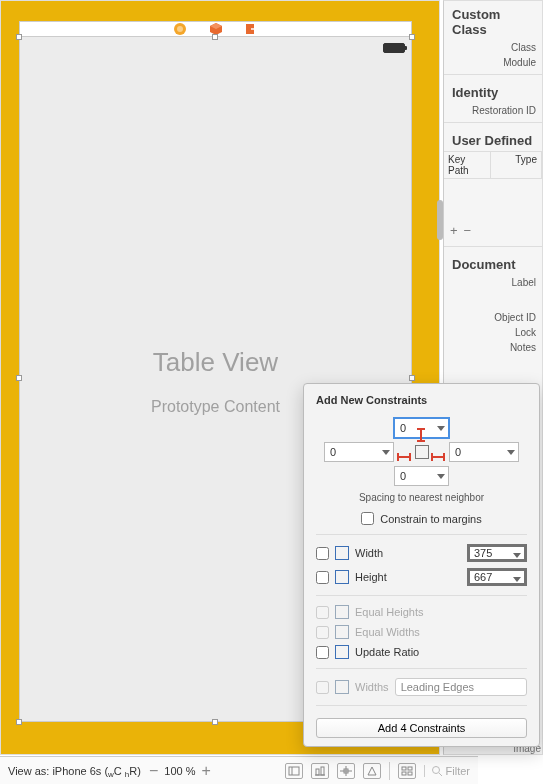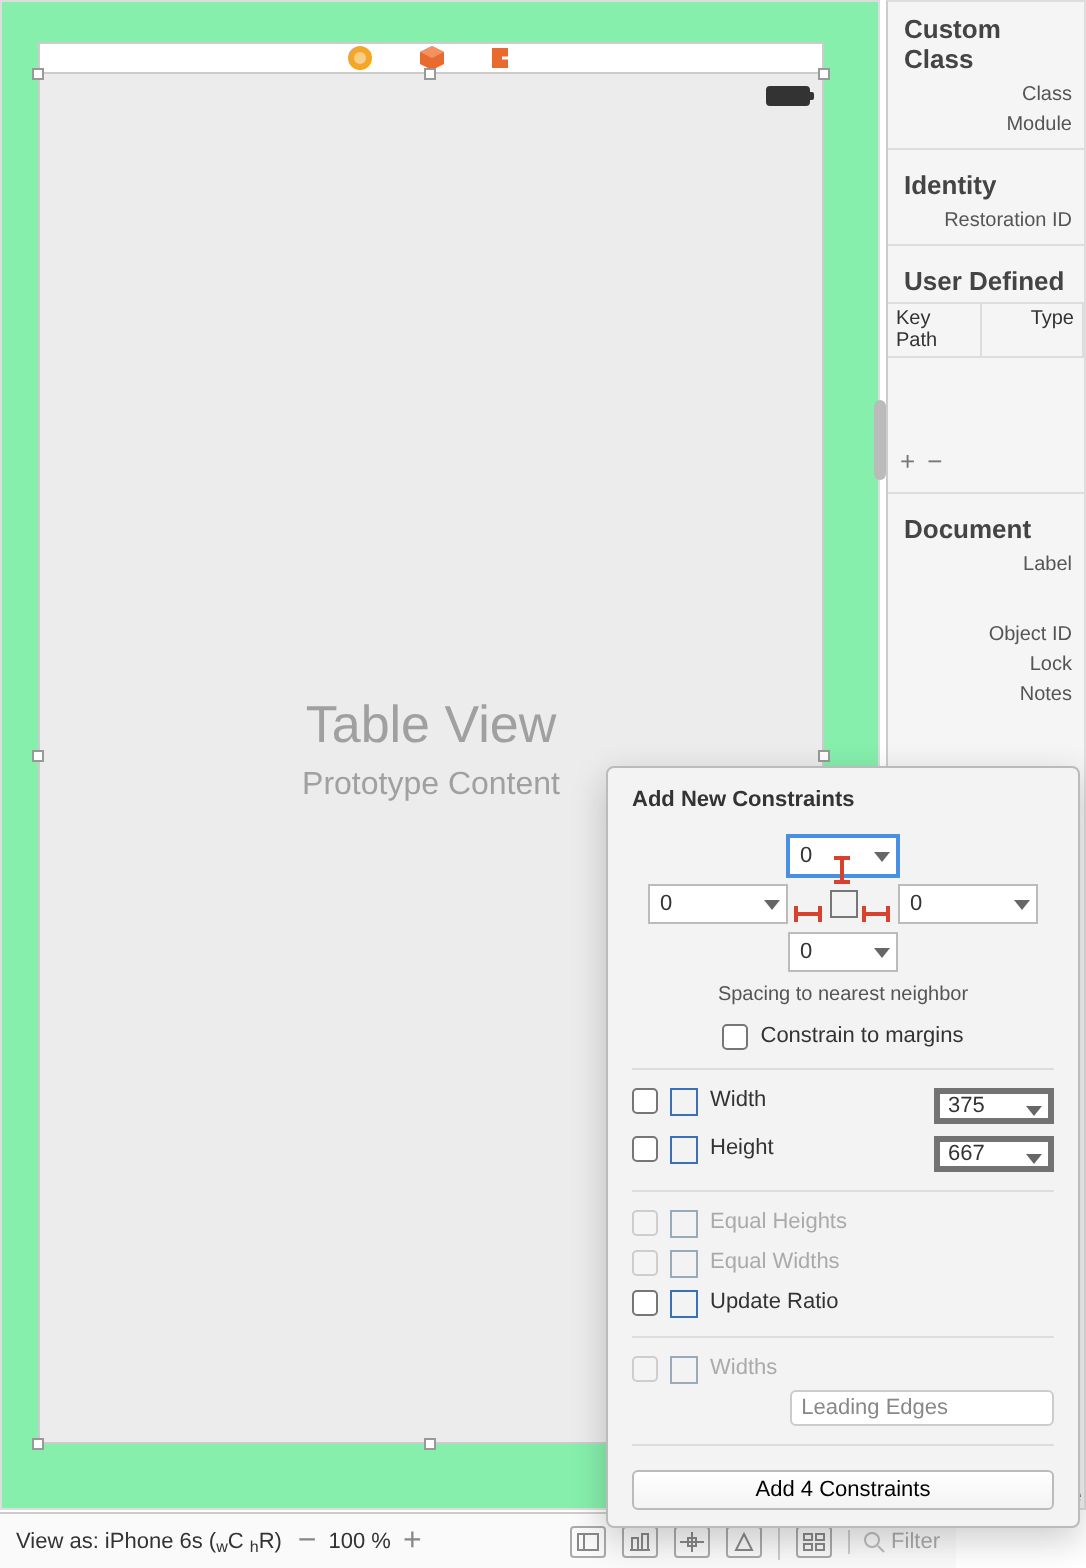--- a/index.html
+++ b/index.html
@@ -1,38 +1,38 @@
 <!DOCTYPE html>
 <html><head>
 <meta charset="utf-8">
 <style>
 * { box-sizing: border-box; margin: 0; padding: 0; font-family: -apple-system, BlinkMacSystemFont, "Helvetica Neue", sans-serif; }
 body { width: 543px; height: 784px; background: #fff; position: relative; overflow: hidden; font-size: 11px; color: #333; }
 
 
-.canvas-area { position: absolute; left: 0; top: 0; width: 440px; height: 755px; background: #86efac; border: 1px solid #ddd; }
+.canvas-area { position: absolute; left: 0; top: 0; width: 440px; height: 755px; background: #eab308; border: 1px solid #ddd; }
 .device-frame { position: absolute; left: 18px; top: 20px; width: 393px; height: 16px; background: #fff; border: 1px solid #ccc; display: flex; align-items: center; justify-content: center; gap: 22px; }
 .device-content { position: absolute; left: 18px; top: 36px; width: 393px; height: 685px; background: #ececec; border: 1px solid #ccc; border-top: none; }
 .status-bar { position: absolute; right: 6px; top: 6px; }
 .battery { width: 22px; height: 10px; border: 1px solid #333; border-radius: 2px; background: #333; position: relative; }
 .battery:after { content: ""; position: absolute; right: -3px; top: 2px; width: 2px; height: 4px; background: #333; border-radius: 0 1px 1px 0; }
 
 .sel-handle { position: absolute; width: 6px; height: 6px; background: #fff; border: 1px solid #999; }
 .sh-tl { left: 15px; top: 33px; }
 .sh-tm { left: 211px; top: 33px; }
 .sh-tr { left: 408px; top: 33px; }
 .sh-ml { left: 15px; top: 374px; }
 .sh-mr { left: 408px; top: 374px; }
 .sh-bl { left: 15px; top: 718px; }
 .sh-bm { left: 211px; top: 718px; }
 .sh-br { left: 408px; top: 718px; }
 
 .tv-label { position: absolute; left: 0; right: 0; top: 310px; text-align: center; color: #a0a0a0; }
 .tv-title { font-size: 26px; font-weight: 400; }
-.tv-sub { font-size: 16px; margin-top: 6px; }
+.tv-sub { font-size: 16px; margin-top: 20px; }
 
 
 .inspector { position: absolute; right: 0; top: 0; width: 100px; height: 755px; background: #f5f5f5; border: 1px solid #ddd; border-left: 1px solid #ccc; }
 .ins-section-title { font-weight: 600; padding: 6px 8px 3px; font-size: 13px; color: #444; }
 .ins-row { display: flex; justify-content: flex-end; align-items: center; padding: 2px 6px; font-size: 10px; gap: 4px; color: #555; }
 .ins-row .lbl { text-align: right; }
 .ins-sep { height: 1px; background: #ddd; margin: 4px 0; }
 .table-hdr { display: flex; font-size: 10px; border-top: 1px solid #ddd; border-bottom: 1px solid #ddd; gap: 20px; }
 .table-hdr > div { padding: 2px 4px; border-right: 1px solid #ddd; }
 .btnrow { padding: 4px 6px; display: flex; gap: 6px; font-size: 13px; color: #777; }
@@ -49,28 +49,28 @@
 .strut.h { height: 2px; width: 14px; }
 .strut.v { width: 2px; height: 14px; }
 .strut:before, .strut:after { content: ""; position: absolute; background: #d9412f; }
 .strut.h:before, .strut.h:after { width: 2px; height: 8px; top: -3px; }
 .strut.h:before { left: 0; } .strut.h:after { right: 0; }
 .strut.v:before, .strut.v:after { height: 2px; width: 8px; left: -3px; }
 .strut.v:before { top: 0; } .strut.v:after { bottom: 0; }
 .sp-cell-center { position: relative; display: flex; align-items: center; justify-content: center; }
 
 .hint { text-align: center; font-size: 10px; color: #555; margin: 4px 0 6px; }
-.chk-row { display: flex; gap: 6px; padding: 3px 0; font-size: 11px; }
+.chk-row { display: flex; align-items: center; gap: 6px; padding: 3px 0; font-size: 11px; }
 .chk-row input[type=checkbox] { width: 13px; height: 13px; }
 .chk-row.disabled { color: #aaa; }
 .dim-icon { width: 14px; height: 14px; border: 1.5px solid #3b6fb6; display: inline-block; position: relative; flex-shrink: 0; }
 .dim-input { width: 60px; height: 18px; border: 3px solid #737373; background: #fff; padding: 0 4px; font-size: 11px; position: relative; display: flex; align-items: center; margin-left: auto; }
 .dim-input .dd { position: absolute; right: 3px; top: 6px; width: 0; height: 0; border-left: 4px solid transparent; border-right: 4px solid transparent; border-top: 5px solid #666; }
 .divider { height: 1px; background: #ddd; margin: 6px 0; }
-.select-wide { flex: 1; height: 18px; border: 1px solid #ccc; border-radius: 3px; background: #fff; padding: 0 5px; font-size: 11px; display: flex; align-items: center; color: #888; margin-top: 17px; }
+.select-wide { flex: 1; height: 18px; border: 1px solid #ccc; border-radius: 3px; background: #fff; padding: 0 5px; font-size: 11px; display: flex; align-items: center; color: #888; }
 .btn-wide { width: 100%; height: 20px; border: 1px solid #bbb; border-radius: 3px; background: linear-gradient(#fff,#f3f3f3); font-size: 11px; margin-top: 6px; }
 
 
 .bottom-bar { position: absolute; left: 0; bottom: 0; width: 478px; height: 28px; border-top: 1px solid #ccc; background: #fafafa; display: flex; align-items: center; padding: 0 8px; font-size: 11px; gap: 8px; }
 .bottom-bar .zoom { display: flex; align-items: center; gap: 6px; }
 .bottom-bar .spacer { flex: 1; }
 .ib-icon { width: 18px; height: 16px; border: 1px solid #aaa; border-radius: 2px; display: flex; align-items: center; justify-content: center; font-size: 9px; color: #777; }
 .filter { display: flex; align-items: center; gap: 3px; color: #aaa; border-left: 1px solid #ccc; padding-left: 6px; }
 .scrollthumb { position: absolute; right: 100px; top: 200px; width: 6px; height: 40px; background: #bbb; border-radius: 3px; }
 sub { font-size: 8px; vertical-align: baseline; position: relative; top: 2px; }

